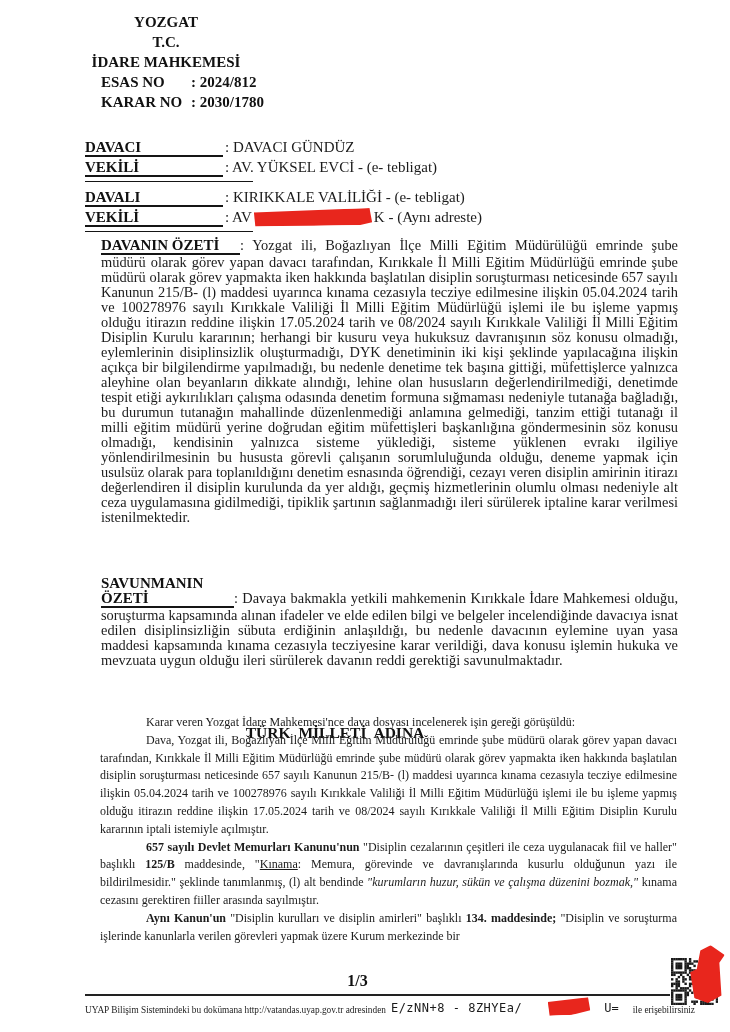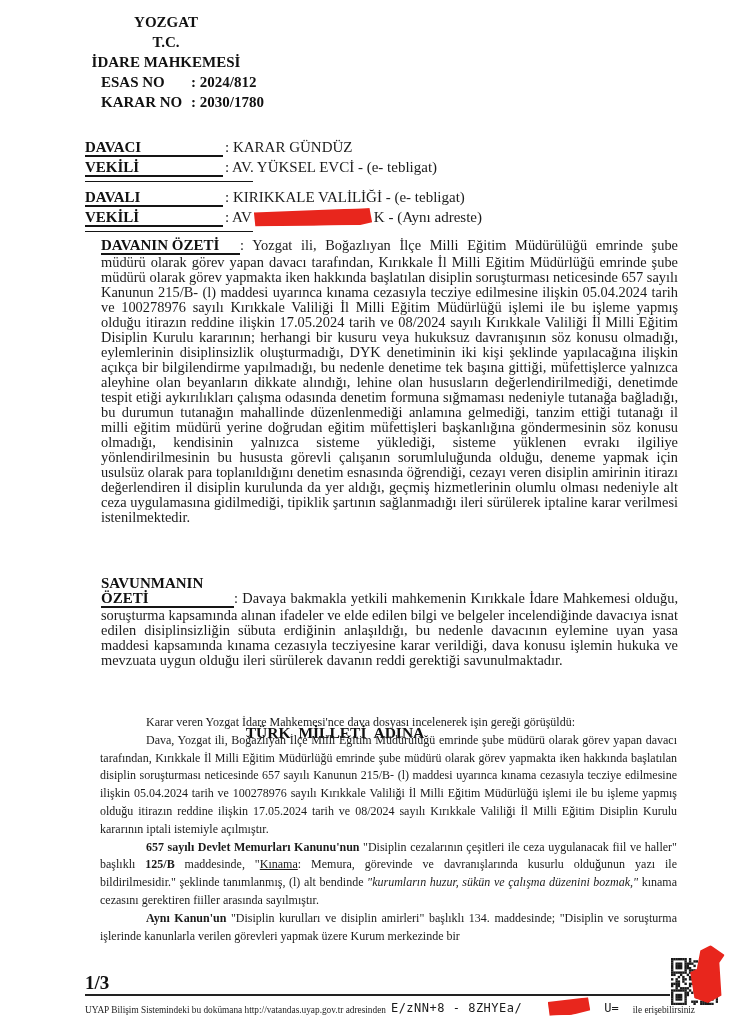--- a/index.html
+++ b/index.html
@@ -36,21 +36,21 @@
   #section-davanin .sec-label{width:139px;}
   #section-savunmanin .sec-label{width:133px;}
 
   
   .main-heading{position:absolute; left:85px; top:724px; width:500px; text-align:center;
     font-weight:bold; font-size:15.5px; word-spacing:4px; color:#111;}
   .body-block{position:absolute; left:100px; top:714px; width:577px; font-size:12px; line-height:17.8px; text-align:justify;}
   .body-block p{margin:0; text-indent:46px;}
 
   
-  .page-number{position:absolute; left:85px; top:972px; width:545px; text-align:left; font-weight:bold; font-size:19px; color:#111;}
+  .page-number{position:absolute; left:85px; top:972px; width:545px; text-align:center; font-weight:bold; font-size:16px; color:#111;}
   .footer-rule{position:absolute; left:85px; top:994px; width:585px; border-top:2px solid #222;}
   .footer-row{position:absolute; left:85px; top:998px; width:610px; display:flex; align-items:flex-end; font-size:9.3px; color:#222; white-space:nowrap;}
   .footer-code{font-family:"DejaVu Sans Mono", monospace; font-size:12px; letter-spacing:.5px; margin-left:5px; color:#1a1a1a;}
   .footer-red{width:80px; height:17px; background:var(--red); margin-left:26px; transform:rotate(-2.5deg);
     clip-path:polygon(0 18%, 96% 0, 100% 78%, 55% 100%, 3% 100%);}
   .footer-u{font-family:"DejaVu Sans Mono", monospace; font-size:12px; margin-left:14px; color:#1a1a1a;}
   .footer-suffix{margin-left:14px;}
 
   
   .qr-wrap{position:absolute; left:671px; top:958px; width:47px; height:47px;}
@@ -74,21 +74,21 @@
     </div>
     <div class="case-row">
       <span class="case-label">KARAR NO</span>
       <span>: 2030/1780</span>
     </div>
   </div>
 
   <div class="parties">
     <div class="party-row">
       <span class="party-label">DAVACI</span>
-      <span class="party-value">: KARAR GÜNDÜZ</span>
+      <span class="party-value">: DAVACI GÜNDÜZ</span>
     </div>
     <div class="party-row extra-line">
       <span class="party-label">VEKİLİ</span>
       <span class="party-value">: AV. YÜKSEL EVCİ - (e- tebligat)</span>
     </div>
     <div class="party-row gap-before">
       <span class="party-label">DAVALI</span>
       <span class="party-value">: KIRIKKALE VALİLİĞİ - (e- tebligat)</span>
     </div>
     <div class="party-row extra-line">
@@ -104,21 +104,21 @@
   <div class="section" id="section-savunmanin">
     <span class="sec-label">SAVUNMANIN ÖZETİ</span><span>: </span><span>Davaya bakmakla yetkili mahkemenin Kırıkkale İdare Mahkemesi olduğu, soruşturma kapsamında alınan ifadeler ve elde edilen bilgi ve belgeler incelendiğinde davacıya isnat edilen disiplinsizliğin sübuta erdiğinin anlaşıldığı, bu nedenle davacının eylemine uyan yasa maddesi kapsamında kınama cezasıyla tecziyesine karar verildiği, dava konusu işlemin hukuka ve mevzuata uygun olduğu ileri sürülerek davanın reddi gerektiği savunulmaktadır.</span>
   </div>
 
   <div class="main-heading">TÜRK  MİLLETİ  ADINA</div>
 
   <div class="body-block" id="body-block">
       <p><span>Karar veren Yozgat İdare Mahkemesi'nce dava dosyası incelenerek işin gereği görüşüldü:</span></p>
       <p><span>Dava, Yozgat ili, Boğazlıyan İlçe Milli Eğitim Müdürülüğü emrinde şube müdürü olarak görev yapan davacı tarafından, Kırıkkale İl Milli Eğitim Müdürlüğü emrinde şube müdürü olarak görev yapmakta iken hakkında başlatılan disiplin soruşturması neticesinde 657 sayılı Kanunun 215/B- (l) maddesi uyarınca kınama cezasıyla tecziye edilmesine ilişkin 05.04.2024 tarih ve 100278976 sayılı Kırıkkale Valiliği İl Milli Eğitim Müdürlüğü işlemi ile bu işleme yapmış olduğu itirazın reddine ilişkin 17.05.2024 tarih ve 08/2024 sayılı Kırıkkale Valiliği İl Milli Eğitim Disiplin Kurulu kararının iptali istemiyle açılmıştır.</span></p>
       <p><span style="font-weight: bold;">657 sayılı Devlet Memurları Kanunu'nun</span><span> "Disiplin cezalarının çeşitleri ile ceza uygulanacak fiil ve haller" başlıklı  </span><span style="font-weight: bold;">125/B</span><span> maddesinde, "</span><span style="text-decoration: underline;">Kınama</span><span>: Memura, görevinde ve davranışlarında kusurlu olduğunun yazı ile bildirilmesidir." şeklinde tanımlanmış, (l) alt bendinde </span><span style="font-style: italic;">"kurumların huzur, sükün ve çalışma düzenini bozmak,"</span><span> kınama cezasını gerektiren fiiller arasında sayılmıştır.</span></p>
-      <p><span style="font-weight: bold;">Aynı Kanun'un</span><span> "Disiplin kurulları ve disiplin amirleri" başlıklı </span><span style="font-weight: normal;">134. maddesinde;</span><span> "Disiplin ve soruşturma işlerinde kanunlarla verilen görevleri yapmak üzere Kurum merkezinde bir</span></p>
+      <p><span style="font-weight: bold;">Aynı Kanun'un</span><span> "Disiplin kurulları ve disiplin amirleri" başlıklı </span><span style="font-weight: bold;">134. maddesinde;</span><span> "Disiplin ve soruşturma işlerinde kanunlarla verilen görevleri yapmak üzere Kurum merkezinde bir</span></p>
     </div>
 
   <div class="page-number">1/3</div>
   <div class="footer-rule"></div>
   <div class="footer-row">
     <span>UYAP Bilişim Sistemindeki bu dokümana http://vatandas.uyap.gov.tr adresinden</span>
     <span class="footer-code">E/zNN+8 - 8ZHYEa/</span>
     <span class="footer-red"></span>
     <span class="footer-u">U=</span>
     <span class="footer-suffix">ile erişebilirsiniz</span>

